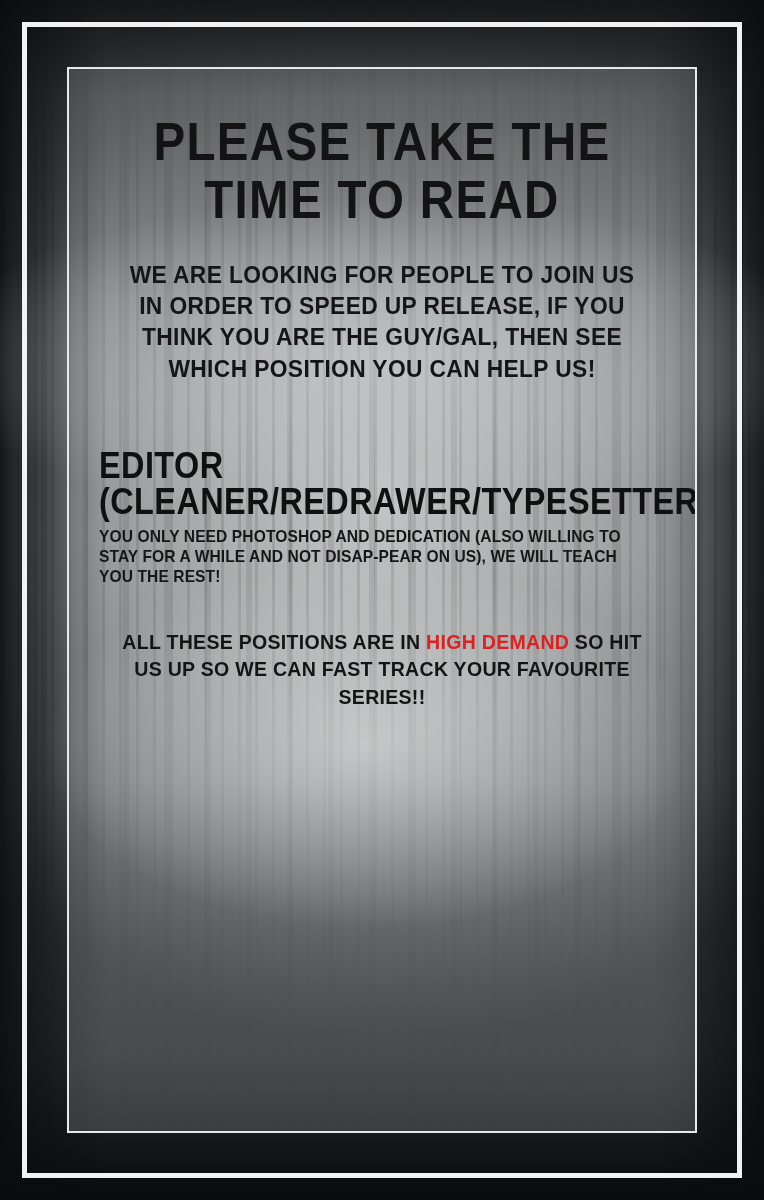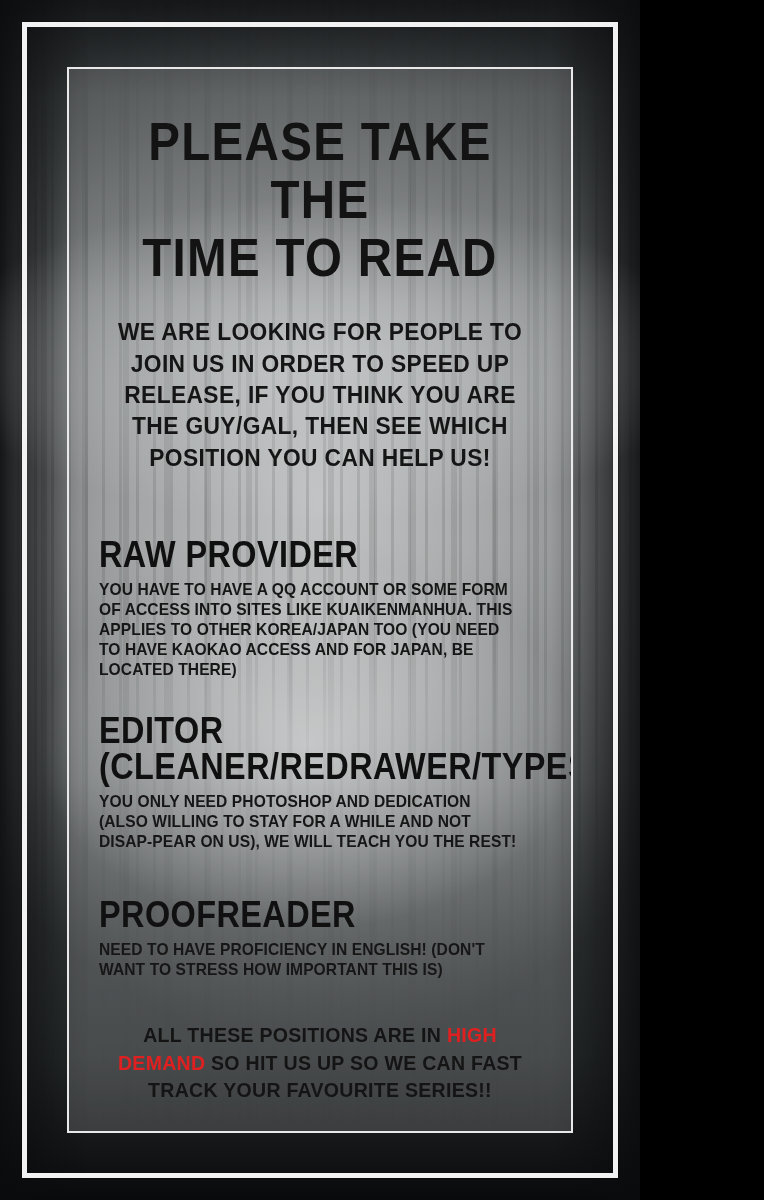--- a/index.html
+++ b/index.html
@@ -9,21 +9,21 @@
   }
   body {
     width: 764px;
     height: 1200px;
     overflow: hidden;
     font-family: "Liberation Sans", sans-serif;
   }
 
   .page {
     position: relative;
-    width: 640px;
+    width: 764px;
     height: 1200px;
     background: #bef264;
     overflow: hidden;
   }
 
   
   .bg {
     position: absolute;
     inset: 0;
     background:
@@ -171,35 +171,27 @@
 
         <div class="headline">
           <span class="l1">PLEASE TAKE THE</span>
           <span class="l2">TIME TO READ</span>
         </div>
 
         <div class="subhead">WE ARE LOOKING FOR PEOPLE TO JOIN US IN ORDER TO SPEED UP RELEASE, IF YOU THINK YOU ARE THE GUY/GAL, THEN SEE WHICH POSITION YOU CAN HELP US!</div>
 
         <div class="sections">
 
-          <div class="section">
-            <div class="sec-title">RAW PROVIDER</div>
-            <div class="sec-body">YOU HAVE TO HAVE A QQ ACCOUNT OR SOME FORM OF ACCESS INTO SITES LIKE KUAIKENMANHUA. THIS APPLIES TO OTHER KOREA/JAPAN TOO (YOU NEED TO HAVE KAOKAO ACCESS AND FOR JAPAN, BE LOCATED THERE)</div>
-          </div>
 
 
           <div class="section">
             <div class="sec-title">EDITOR (CLEANER/REDRAWER/TYPESETTER)</div>
             <div class="sec-body">YOU ONLY NEED PHOTOSHOP AND DEDICATION (ALSO WILLING TO STAY FOR A WHILE AND NOT DISAP-PEAR ON US), WE WILL TEACH YOU THE REST!</div>
           </div>
 
-          <div class="section sec-proof">
-            <div class="sec-title">PROOFREADER</div>
-            <div class="sec-body">NEED TO HAVE PROFICIENCY IN ENGLISH! (DON'T WANT TO STRESS HOW IMPORTANT THIS IS)</div>
-          </div>
 
         </div>
 
         <div class="closing">
           <span>ALL THESE POSITIONS ARE IN </span><span class="hot" style="color: rgb(224, 32, 32);">HIGH DEMAND</span><span> SO HIT US UP SO WE CAN FAST TRACK YOUR FAVOURITE SERIES!!</span>
         </div>
 
       </div>
     </div>
   </div>

